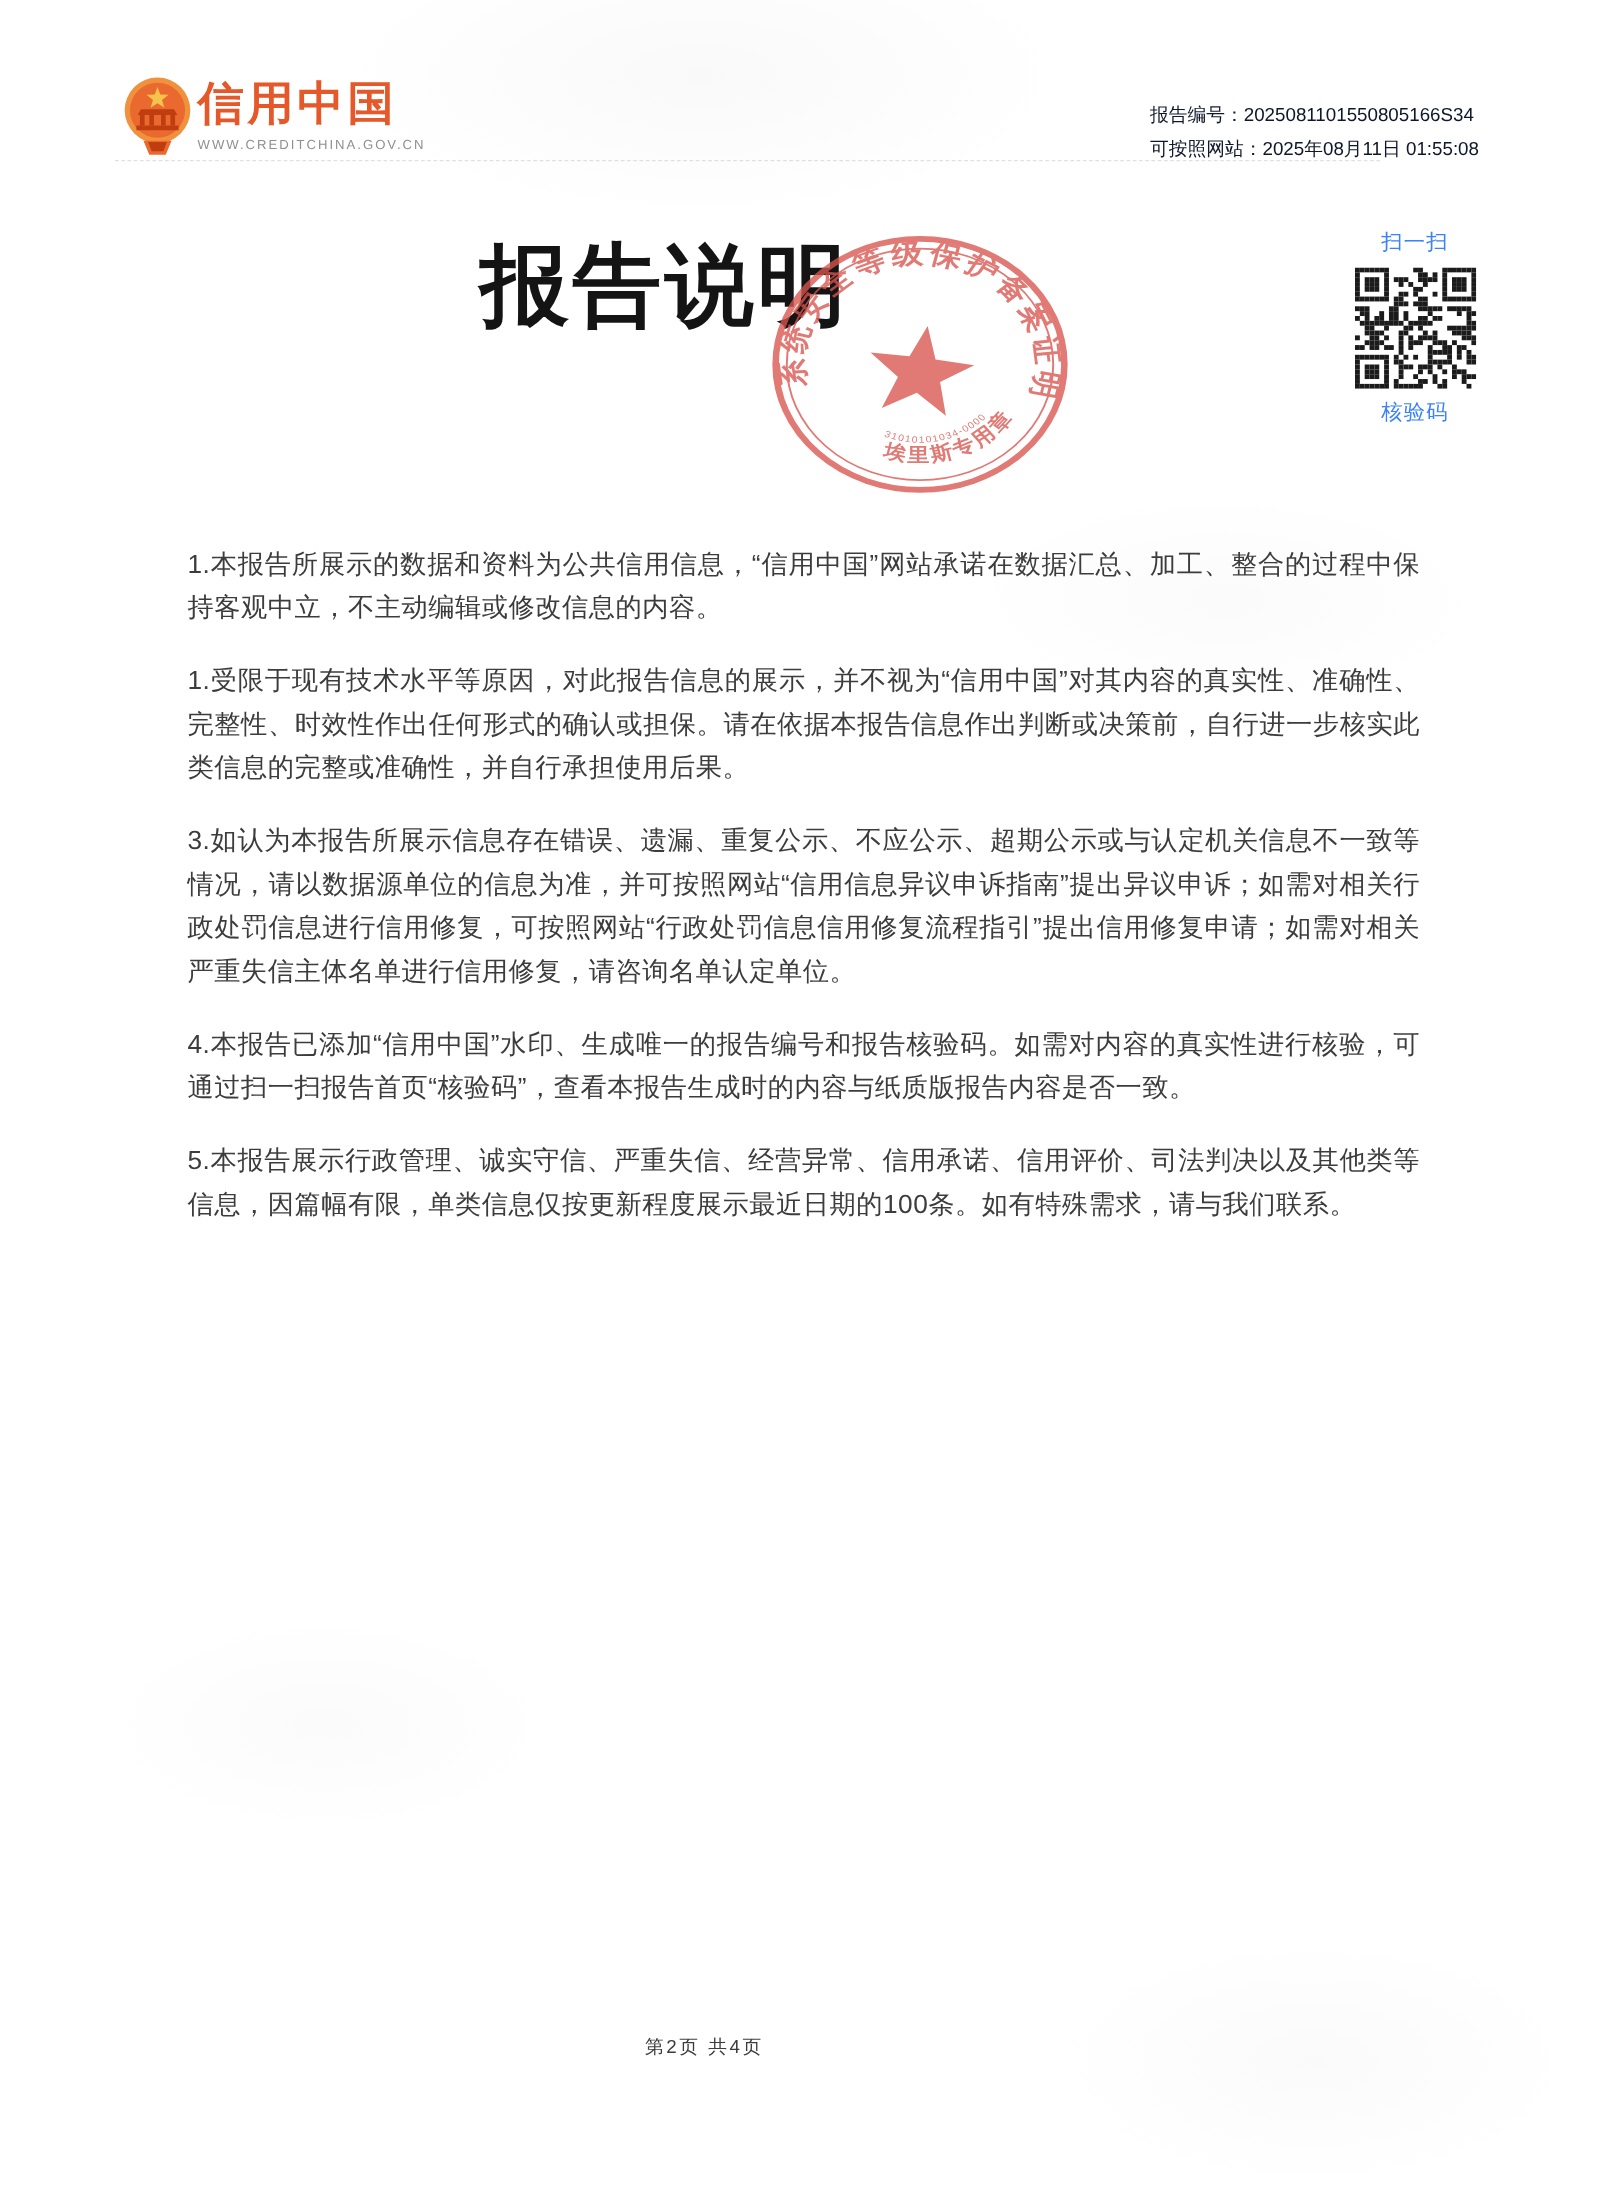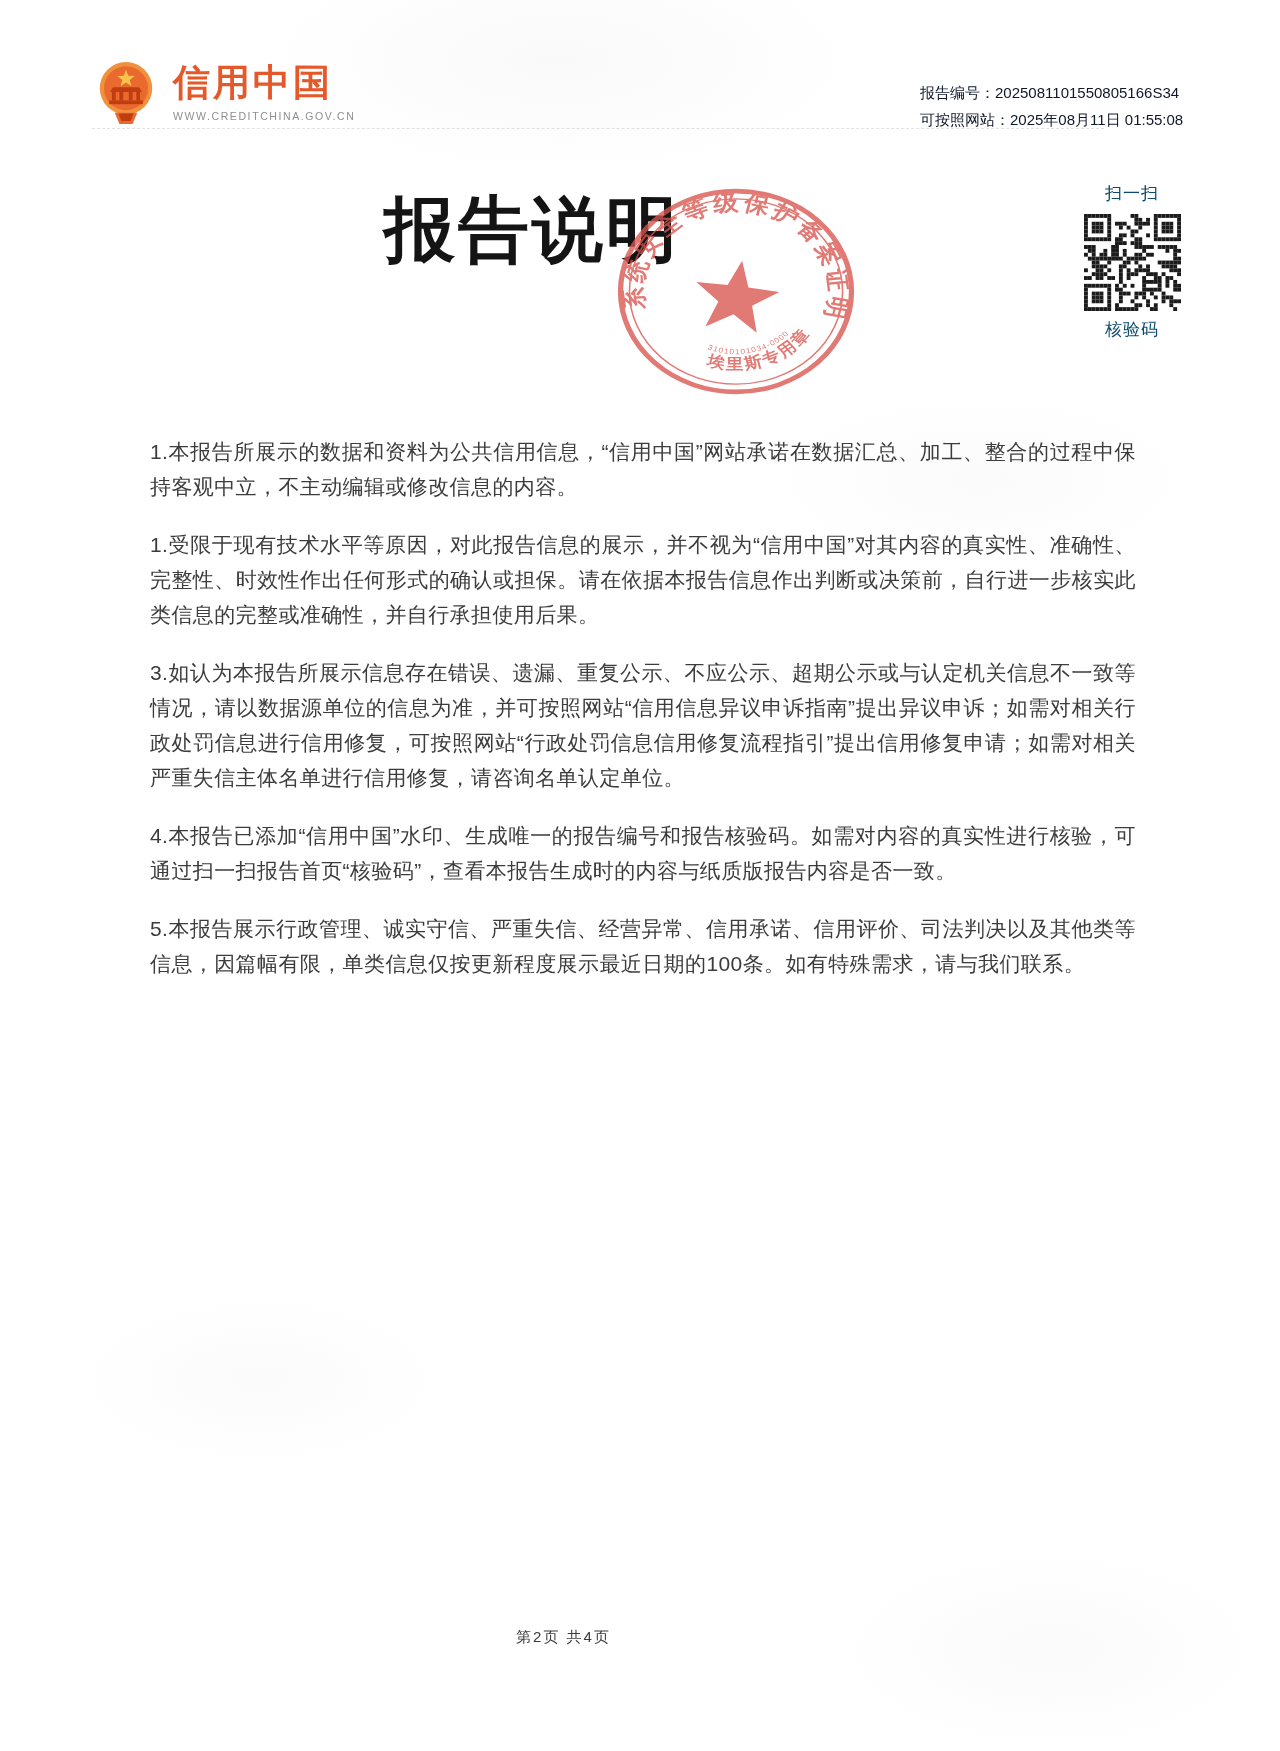--- a/index.html
+++ b/index.html
@@ -15,35 +15,35 @@
       radial-gradient(420px 160px at 560px 60px, rgba(120,120,120,0.045), transparent 70%),
       radial-gradient(300px 120px at 980px 480px, rgba(120,120,120,0.03), transparent 70%),
       radial-gradient(260px 120px at 260px 1380px, rgba(120,120,120,0.03), transparent 70%),
       radial-gradient(300px 140px at 1050px 1650px, rgba(120,120,120,0.035), transparent 70%);
   }
   .page{position:absolute;inset:0;}
 
   
   .brand{position:absolute;left:96px;top:58px;display:flex;align-items:flex-start;}
   .emblem{width:60px;height:68px;flex:0 0 auto;}
-  .brand-text{margin-left:17px;padding-top:6px;}
+  .brand-text{margin-left:2px;padding-top:6px;}
   .brand-name{font-size:37px;font-weight:bold;color:#e4582a;letter-spacing:3px;line-height:1.05;}
   .brand-url{font-size:10.5px;color:#8f8f8f;letter-spacing:1.6px;margin-top:7px;}
   .meta{position:absolute;left:920px;top:79px;font-size:15px;color:#0f172a;line-height:27px;white-space:nowrap;}
   .rule{position:absolute;left:92px;top:128px;width:1012px;border-top:1px dashed #c9c9c9;opacity:.55;}
 
   
   .title{position:absolute;left:0;top:194px;width:1064px;text-align:center;
     font-size:71px;font-weight:bold;color:#141414;letter-spacing:3px;line-height:1;margin:0;}
 
   
   .stamp{position:absolute;left:610px;top:182px;width:252px;height:219px;opacity:.78;}
 
   
-  .qr-panel{position:absolute;left:1074px;top:182px;width:116px;text-align:center;color:#0c4a6e;}
+  .qr-panel{position:absolute;left:1074px;top:182px;width:116px;text-align:center;color:#3b82f6;}
   .qr-label{font-size:17px;letter-spacing:1px;}
   .qr-code{width:97px;height:97px;margin:9px auto 7px auto;display:block;background:#fff;}
 
   
   .main{position:absolute;left:150px;top:434px;width:986px;color:#3c3c3c;}
   .main p{margin:0 0 23px 0;font-size:21px;line-height:35px;text-align:justify;letter-spacing:0.4px;}
 
   
   .footer{position:absolute;left:0;top:1628px;width:1127px;text-align:center;
     font-size:15px;color:#3c3c3c;letter-spacing:2px;}

